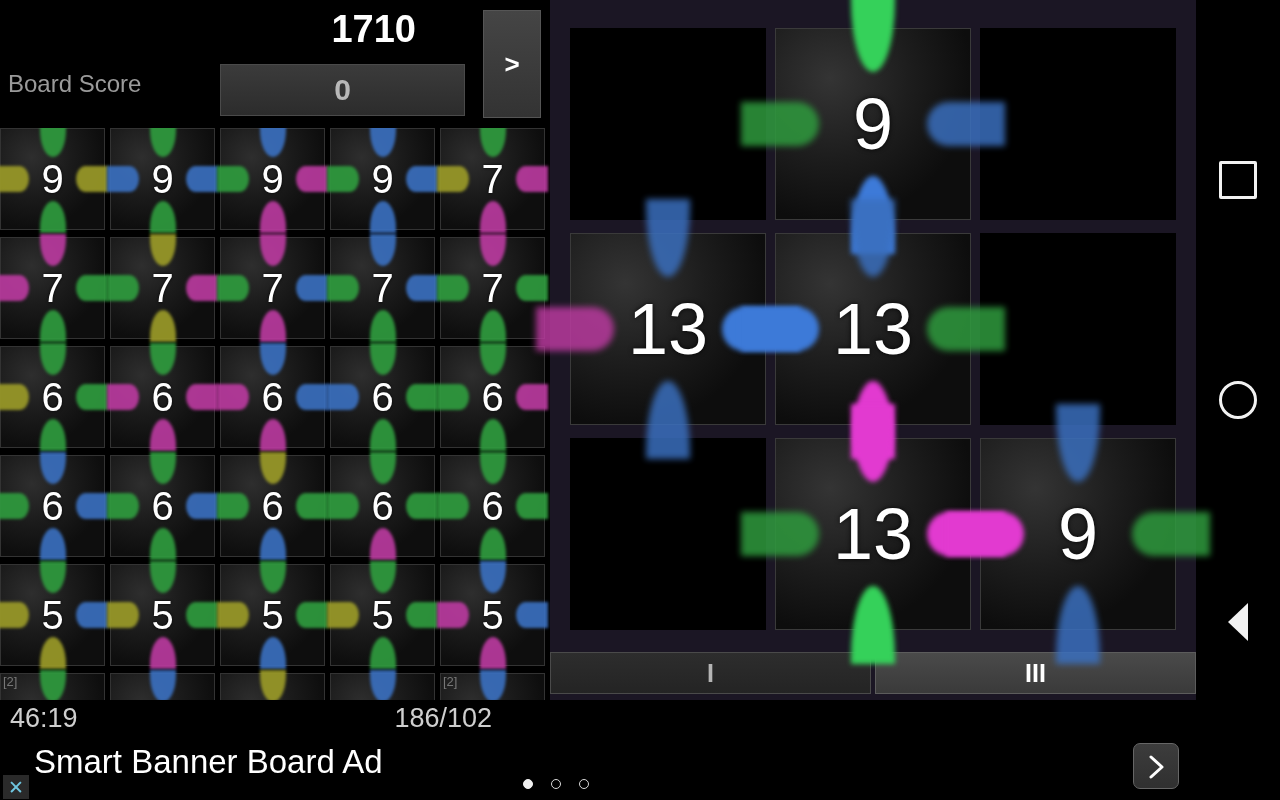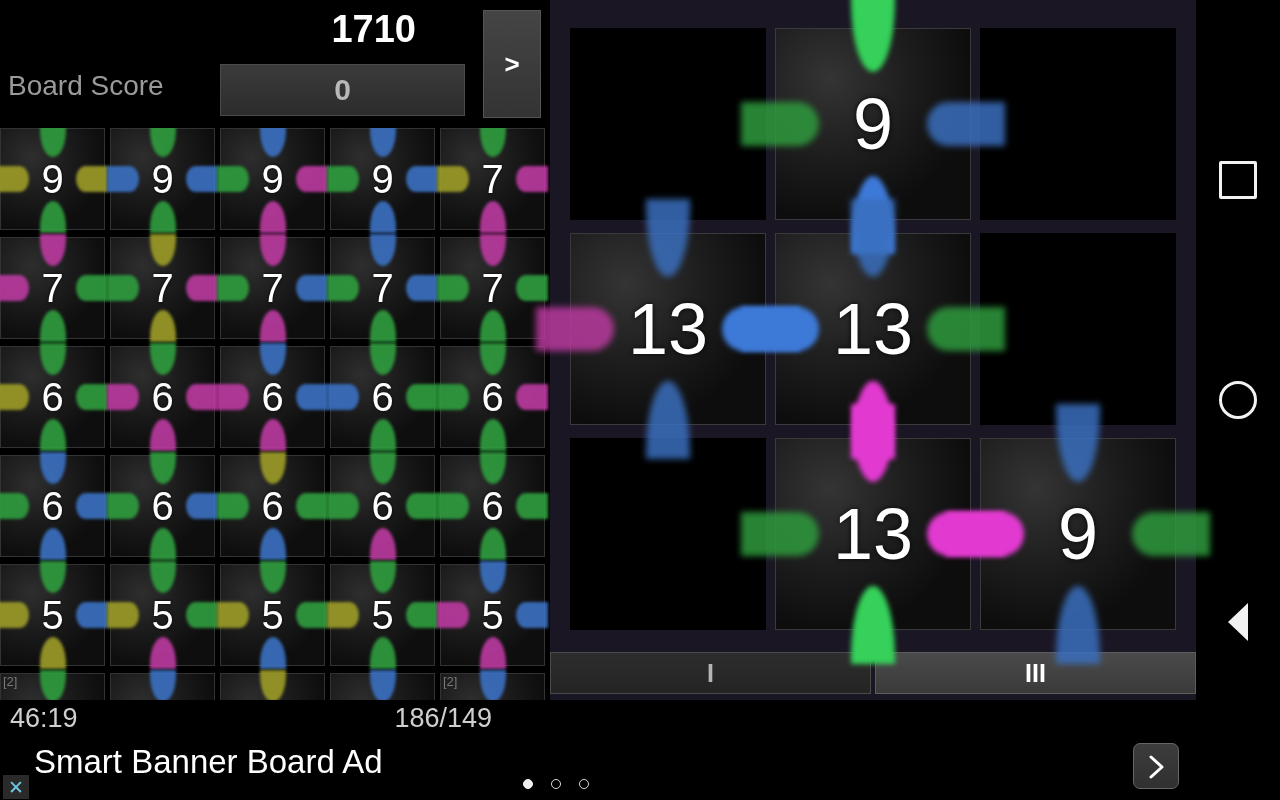--- a/index.html
+++ b/index.html
@@ -11,21 +11,21 @@
   #app{position:relative;width:1280px;height:800px;background:#000;}
 
   
   #left-panel{position:absolute;left:0;top:0;width:550px;height:735px;background:#000;}
 
   #score-header{position:relative;width:550px;height:128px;}
   .score-row{position:absolute;left:0;top:0;width:478px;height:62px;}
   .score-label{position:absolute;left:8px;top:8px;font-size:36px;font-weight:bold;color:#9a9a9a;letter-spacing:0.5px;}
   .score-value{position:absolute;right:62px;top:8px;font-size:38px;font-weight:bold;color:#ffffff;}
   .board-row{position:absolute;left:0;top:62px;width:478px;height:62px;}
-  .board-label{position:absolute;left:8px;top:8px;font-size:28px;color:#9a9a9a;}
+  .board-label{position:absolute;left:8px;top:8px;font-size:24px;color:#9a9a9a;}
   .board-box{position:absolute;left:220px;top:2px;width:245px;height:52px;
              background:linear-gradient(#3b3b3b,#2c2c2c);
              border:1px solid #4a4a4a;box-sizing:border-box;
              display:flex;align-items:center;justify-content:center;}
   .board-box span{font-size:30px;color:#b8b8b8;font-weight:bold;}
   #next-btn{position:absolute;left:483px;top:10px;width:58px;height:108px;
             background:linear-gradient(#454545,#333333);
             border:1px solid #555;box-sizing:border-box;
             display:flex;align-items:center;justify-content:center;
             color:#fff;font-size:26px;font-weight:bold;cursor:pointer;}
@@ -371,21 +371,21 @@
           <div class="stile" style="left: 440px;">
             <div class="tileface"></div>
             <div class="w top" style="background: rgb(58, 111, 190);"></div>
             <div class="corner">[2]</div>
           </div>
         </div>
       </div>
 
     <div id="status-bar">
       <div id="timer">46:19</div>
-      <div id="progress">186/149</div>
+      <div id="progress">186/102</div>
     </div>
   </div>
 
   <div id="board-panel">
     <div id="board-grid">
         <div class="bcell" style="left: 0px; top: 0px;"></div>
         <div class="bcell filled" style="left: 205px; top: 0px;">
           <div class="face"></div>
           <div class="bw top" style="background: rgb(53, 209, 90);"></div>
           <div class="bw right dim" style="background: rgb(58, 111, 190);"></div>

